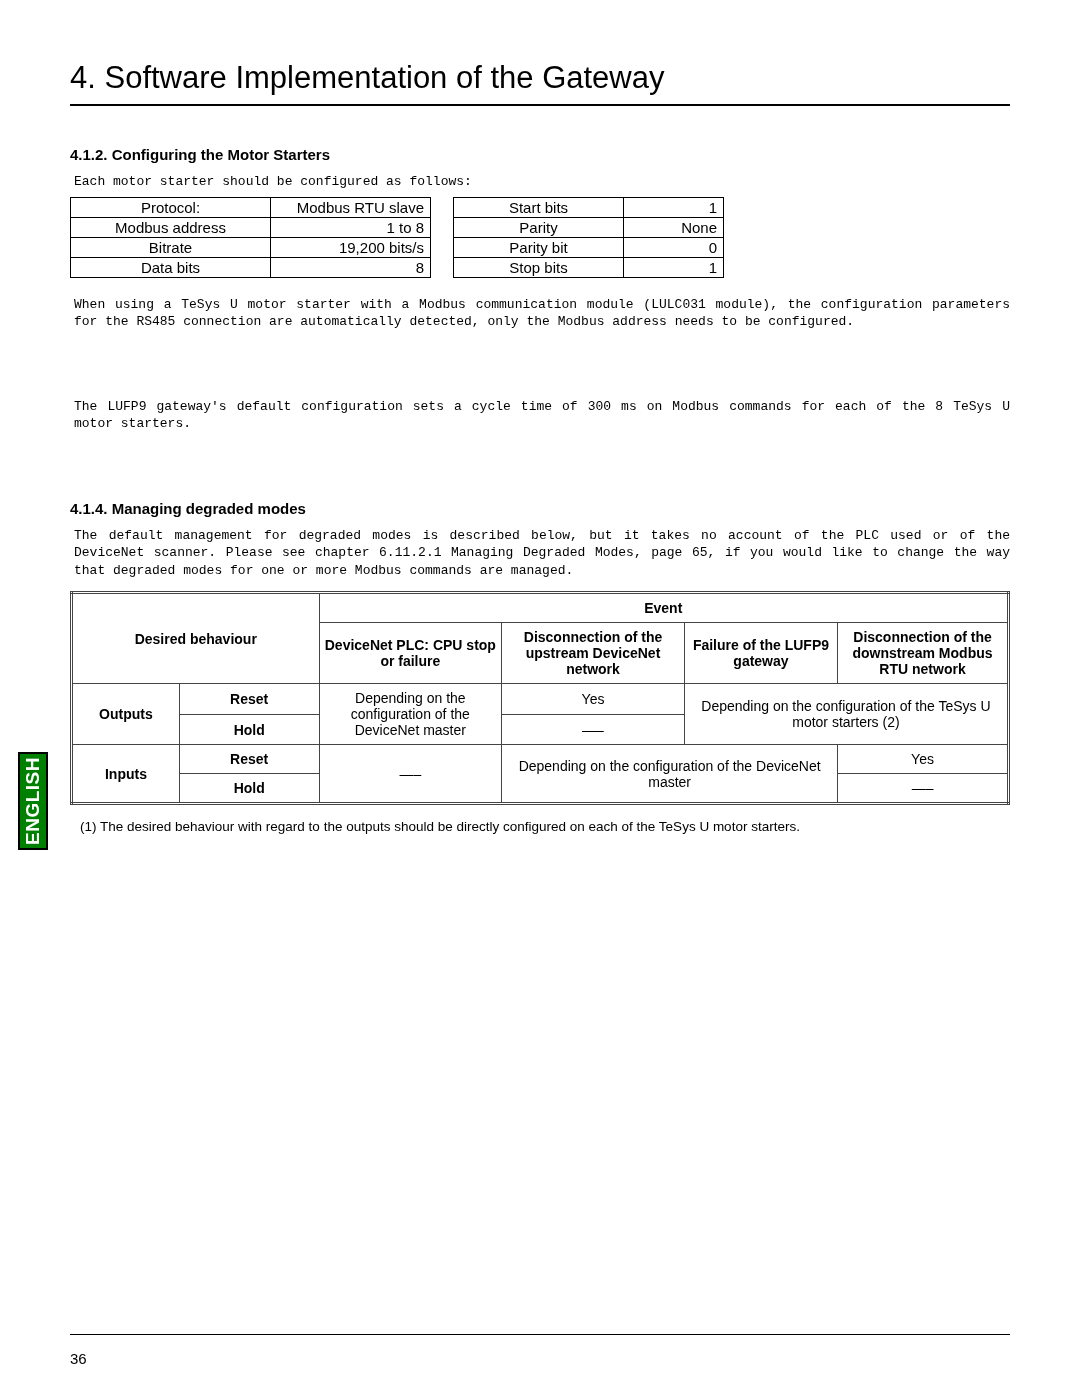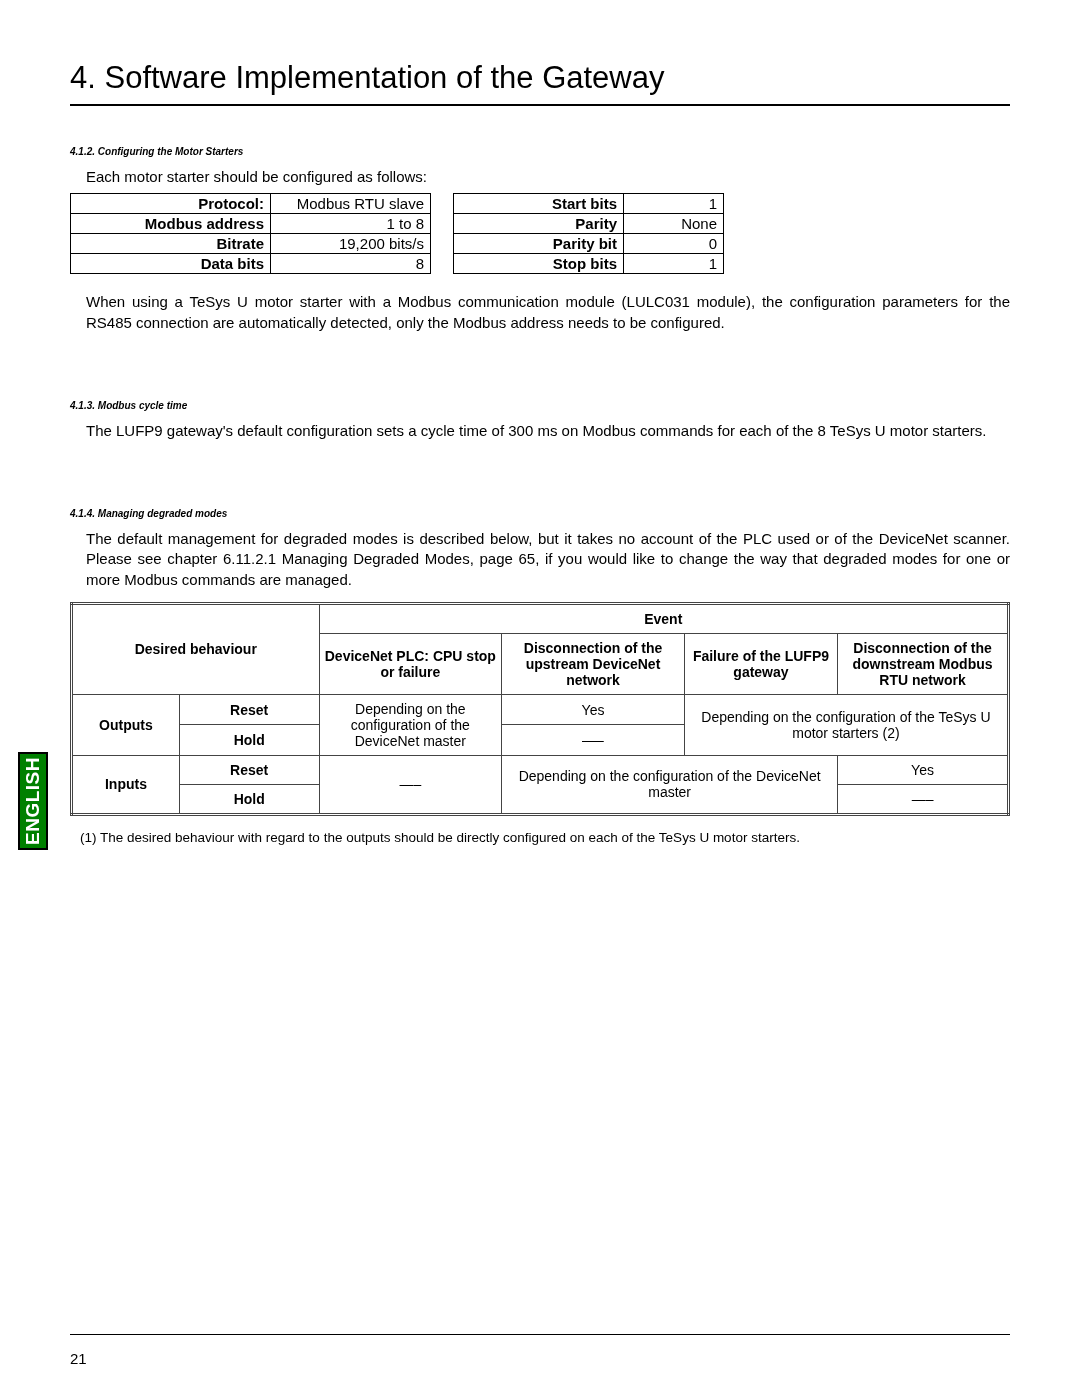--- a/index.html
+++ b/index.html
@@ -20,46 +20,46 @@
     font-size: 31px;
     font-weight: normal;
     margin: 0 0 8px 0;
   }
   .title-rule {
     border: none;
     border-top: 2px solid #000;
     margin: 0 0 40px 0;
   }
   h3.sub {
-    font-size: 10px;
+    font-size: 15px;
     font-weight: bold;
     margin: 0 0 10px 0;
-    font-style: italic;
   }
   p.body {
-    font-size: 15px;
-    margin: 0 0 12px 16px;
+    font-size: 13px;
+    margin: 0 0 12px 4px;
     line-height: 1.35;
     text-align: justify;
+    font-family: Liberation Mono, monospace;
   }
   .tables-row {
     display: flex;
     gap: 22px;
     margin-bottom: 18px;
   }
   table.simple {
     border-collapse: collapse;
     font-size: 15px;
   }
   table.simple td {
     border: 1px solid #000;
     padding: 1px 6px;
     height: 19px;
   }
-  table.simple .col-label { width: 200px; text-align: right; font-weight: bold; }
+  table.simple .col-label { width: 200px; text-align: center; }
   table.simple .col-val { width: 160px; text-align: right; }
   .tables-row table.simple:nth-child(2) .col-label { width: 170px; }
   .tables-row table.simple:nth-child(2) .col-val { width: 100px; }
   .section-gap { height: 55px; }
   .english-tab {
     position: absolute;
     left: 18px;
     top: 752px;
     width: 30px;
     height: 98px;
@@ -165,21 +165,20 @@
             <td class="col-val">1</td>
           </tr>
     </tbody>
       </table>
   </div>
 
   <p class="body">When using a TeSys U motor starter with a Modbus communication module (LULC031 module), the configuration parameters for the RS485 connection are automatically detected, only the Modbus address needs to be configured.</p>
 
   <div class="section-gap"></div>
 
-  <h3 class="sub">4.1.3. Modbus cycle time</h3>
   <p class="body">The LUFP9 gateway's default configuration sets a cycle time of 300 ms on Modbus commands for each of the 8 TeSys U motor starters.</p>
 
   <div class="section-gap"></div>
 
   <h3 class="sub">4.1.4. Managing degraded modes</h3>
   <p class="body">The default management for degraded modes is described below, but it takes no account of the PLC used or of the DeviceNet scanner. Please see chapter 6.11.2.1 Managing Degraded Modes, page 65, if you would like to change the way that degraded modes for one or more Modbus commands are managed.</p>
 
   <table class="deg">
     <thead>
       <tr>
@@ -218,14 +217,14 @@
         <td>—–</td>
       </tr>
     </tbody>
   </table>
 
   <p class="footnote">(1)   The desired behaviour with regard to the outputs should be directly configured on each of the TeSys U motor starters.</p>
 
   <div class="english-tab">ENGLISH</div>
 
   <hr class="page-footer-rule">
-  <div class="page-num">21</div>
+  <div class="page-num">36</div>
 </div>
 
 </body></html>

